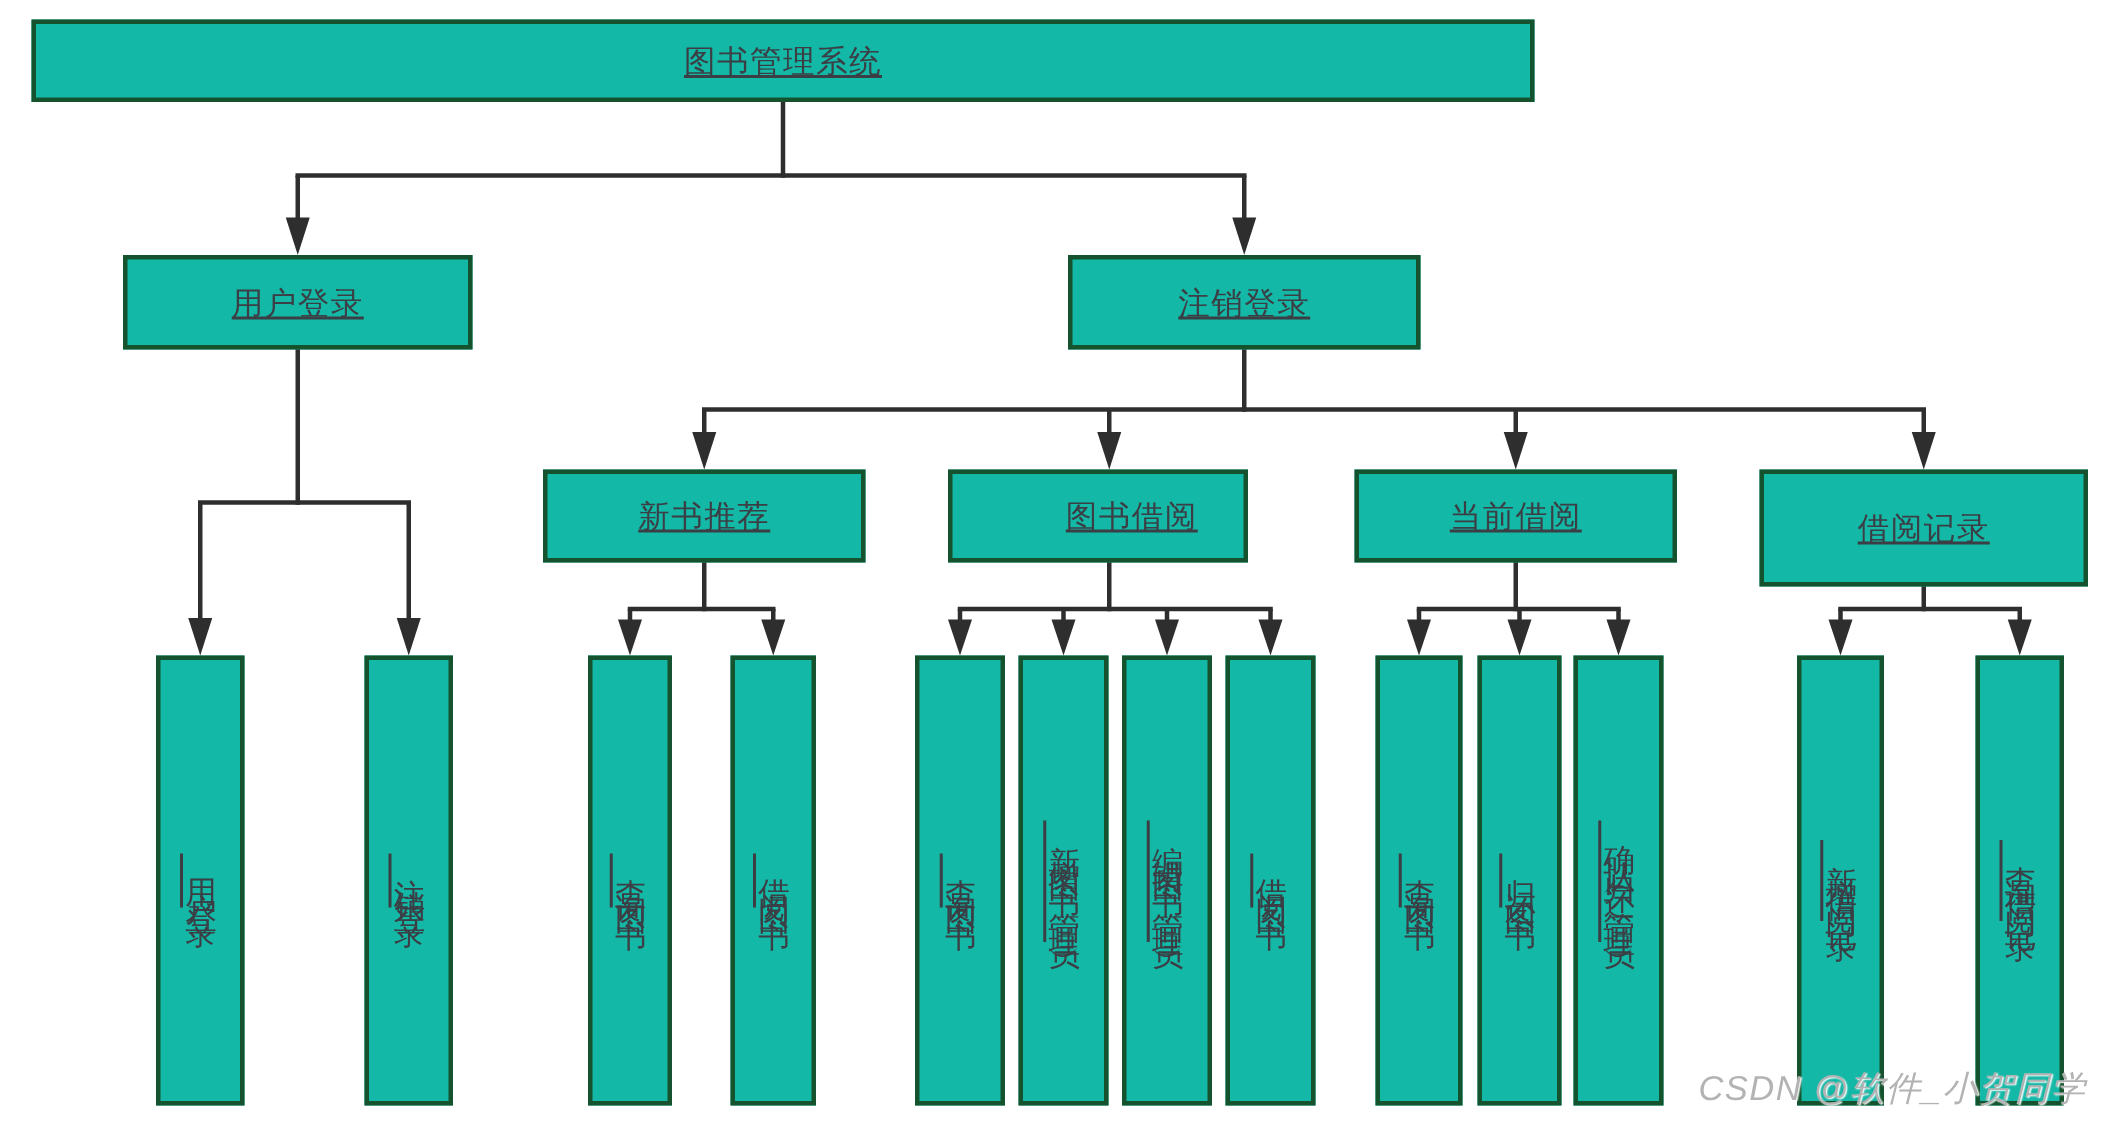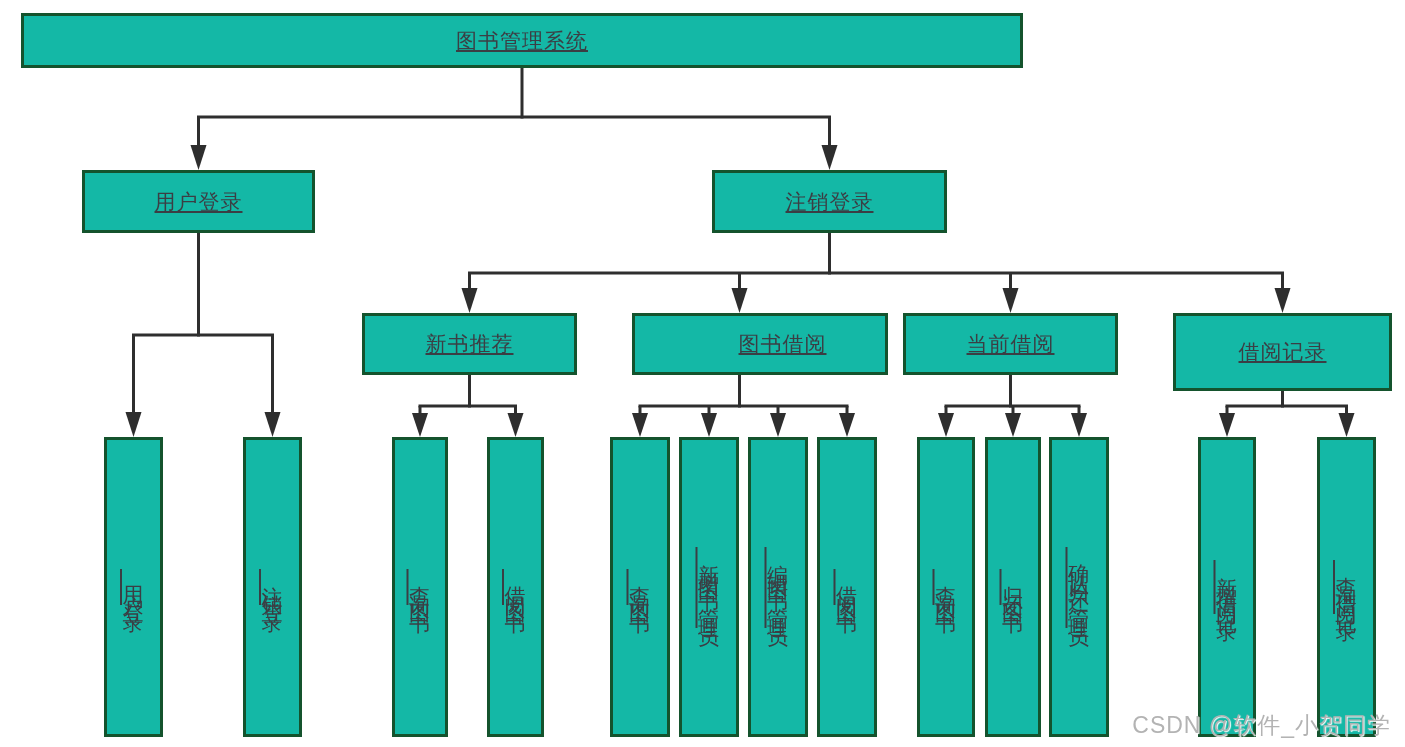--- a/index.html
+++ b/index.html
@@ -34,20 +34,21 @@
     color:#3b3e44;
   }
   .watermark{
     position:absolute;
     right:14px;bottom:6px;
     font-size:23px;
     color:#b3b3b3;
     letter-spacing:1px;
     text-shadow:1px 1px 1px #ffffff;
     white-space:nowrap;
+    font-style:italic;
   }
 </style>
 </head>
 <body>
 
 <div id="stage">
 
   <svg id="connectors" viewBox="0 0 1405 747">
 
     <g>
@@ -131,21 +132,21 @@
   <div class="node hbox" style="left:82px;top:170px;width:233px;height:63px;">
     <span>用户登录</span>
   </div>
   <div class="node hbox" style="left:712px;top:170px;width:235px;height:63px;">
     <span>注销登录</span>
   </div>
 
   <div class="node hbox" style="left:362px;top:313px;width:215px;height:62px;">
     <span>新书推荐</span>
   </div>
-  <div class="node hbox" style="left:632px;top:313px;width:256px;height:62px;padding-left:45px;">
+  <div class="node hbox" style="left:632px;top:313px;width:200px;height:62px;padding-left:45px;">
     <span>图书借阅</span>
   </div>
   <div class="node hbox" style="left:903px;top:313px;width:215px;height:62px;text-align:right;">
     <span>当前借阅</span>
   </div>
   <div class="node hbox" style="left:1173px;top:313px;width:219px;height:78px;">
     <span>借阅记录</span>
   </div>
 
   <div class="node vbox" style="left:104px;top:437px;width:59px;height:300px;">

